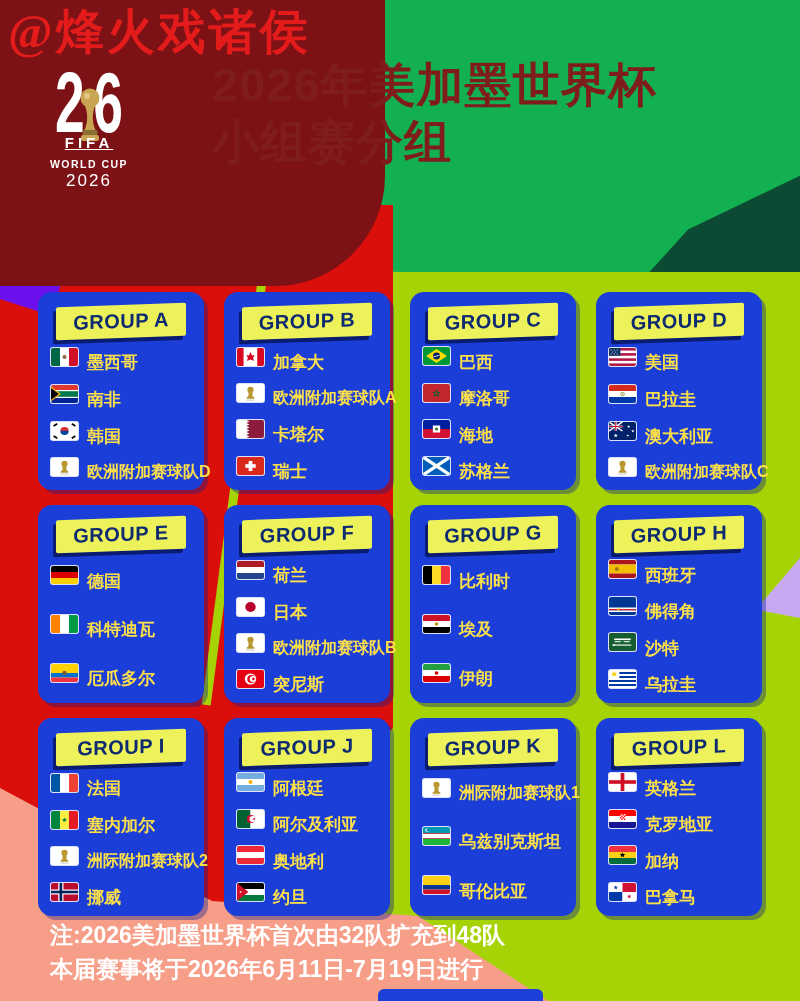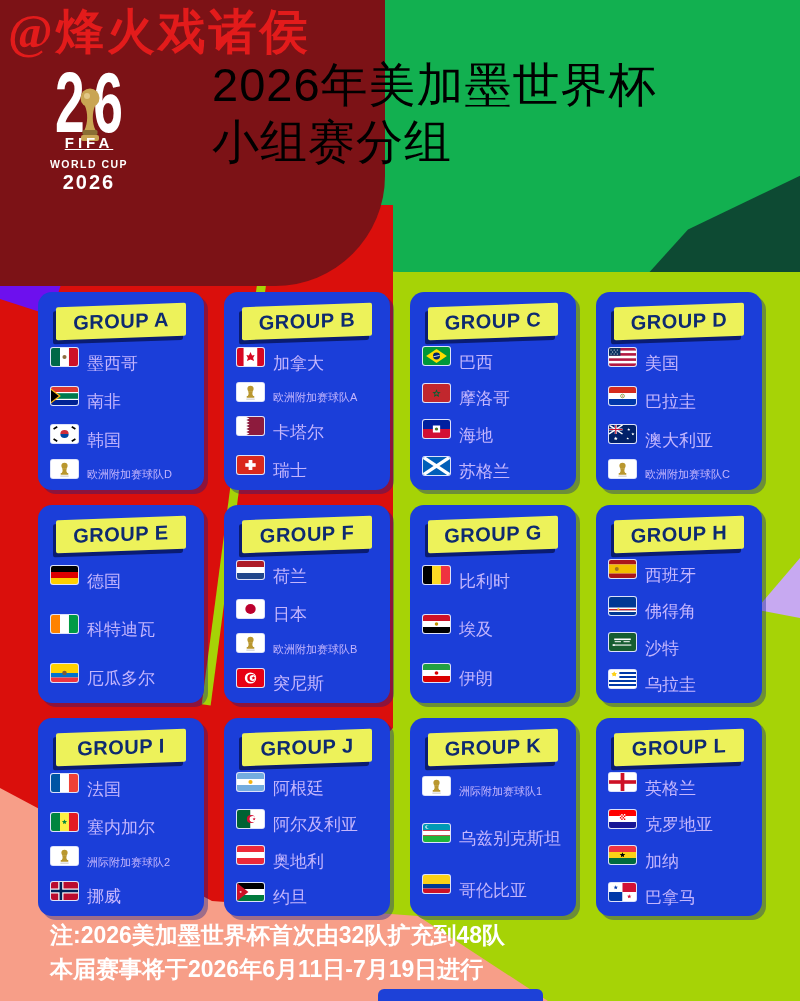--- a/index.html
+++ b/index.html
@@ -22,38 +22,38 @@
   .bg-bluebar{left:378px;top:989px;width:165px;height:12px;background:#1d41d8;border-radius:6px 6px 0 0;}
   
   .watermark{position:absolute;left:8px;top:0px;font-family:"Liberation Serif","DejaVu Serif",serif;
       font-size:48px;font-weight:700;color:#e31b1b;letter-spacing:3px;white-space:nowrap;}
   .logo{position:absolute;left:34px;top:60px;width:110px;height:132px;color:#fff;text-align:center;}
   .logo-digits{position:absolute;left:0;top:-4px;width:100%;font-size:86px;line-height:92px;font-weight:900;
       letter-spacing:14px;transform:scaleX(.62);transform-origin:50% 0;}
   .logo-trophy{position:absolute;left:44px;top:26px;width:24px;height:60px;}
   .logo-fifa{position:absolute;left:0;top:74px;width:100%;font-size:15px;font-weight:900;letter-spacing:4px;text-decoration:underline;}
   .logo-wcup{position:absolute;left:0;top:98px;width:100%;font-size:10.5px;font-weight:700;letter-spacing:1.5px;}
-  .logo-year{position:absolute;left:0;top:111px;width:100%;font-size:20px;font-weight:700;letter-spacing:2px;text-align:center;}
-  .title{position:absolute;left:212px;top:56px;color:#000000;font-weight:400;font-size:47px;line-height:57px;
+  .logo-year{position:absolute;left:0;top:111px;width:100%;font-size:17px;font-weight:400;letter-spacing:2px;text-align:center;}
+  .title{position:absolute;left:212px;top:56px;color:#7f1d1d;font-weight:700;font-size:47px;line-height:57px;
       letter-spacing:1px;white-space:nowrap;}
   
   #groups{position:absolute;left:38px;top:292px;width:724px;display:grid;
       grid-template-columns:repeat(4,166px);grid-auto-rows:198px;column-gap:20px;row-gap:15px;}
   .card{position:relative;background:#1b3ed9;border-radius:14px;box-shadow:4px 4px 0 rgba(13,30,140,.38);}
   .chip{width:130px;height:33px;margin:13px auto 0;background:#edf25a;color:#0e2a70;font-weight:800;
       font-size:20px;letter-spacing:.5px;display:flex;align-items:center;justify-content:center;
       transform:skewY(-2deg);box-shadow:-3px 4px 0 #0a1c72;border-radius:2px;}
   .teams{position:absolute;left:13px;right:5px;top:46px;bottom:6px;display:flex;flex-direction:column;
       justify-content:space-around;}
   .team{display:flex;align-items:center;gap:9px;}
   .flag{width:27px;height:18px;flex:none;border-radius:2px;overflow:hidden;
       box-shadow:0 0 0 1px rgba(255,255,255,.85);background:#fff;}
   .flag svg{display:block;width:100%;height:100%;}
-  .tname{color:#c4b5fd;font-weight:400;font-size:17px;white-space:nowrap;margin-top:12px;}
-  .tname.small{font-size:11px;}
+  .tname{color:#fde047;font-weight:700;font-size:17px;white-space:nowrap;margin-top:12px;}
+  .tname.small{font-size:16px;}
   
   .footnote{position:absolute;left:38px;top:918px;color:#fff;font-weight:800;font-size:23px;
       line-height:34px;white-space:nowrap;margin-left:12px;}
 </style>
 </head>
 <body>
 
 <div id="stage">
 
   <div class="bg bg-green"></div>

